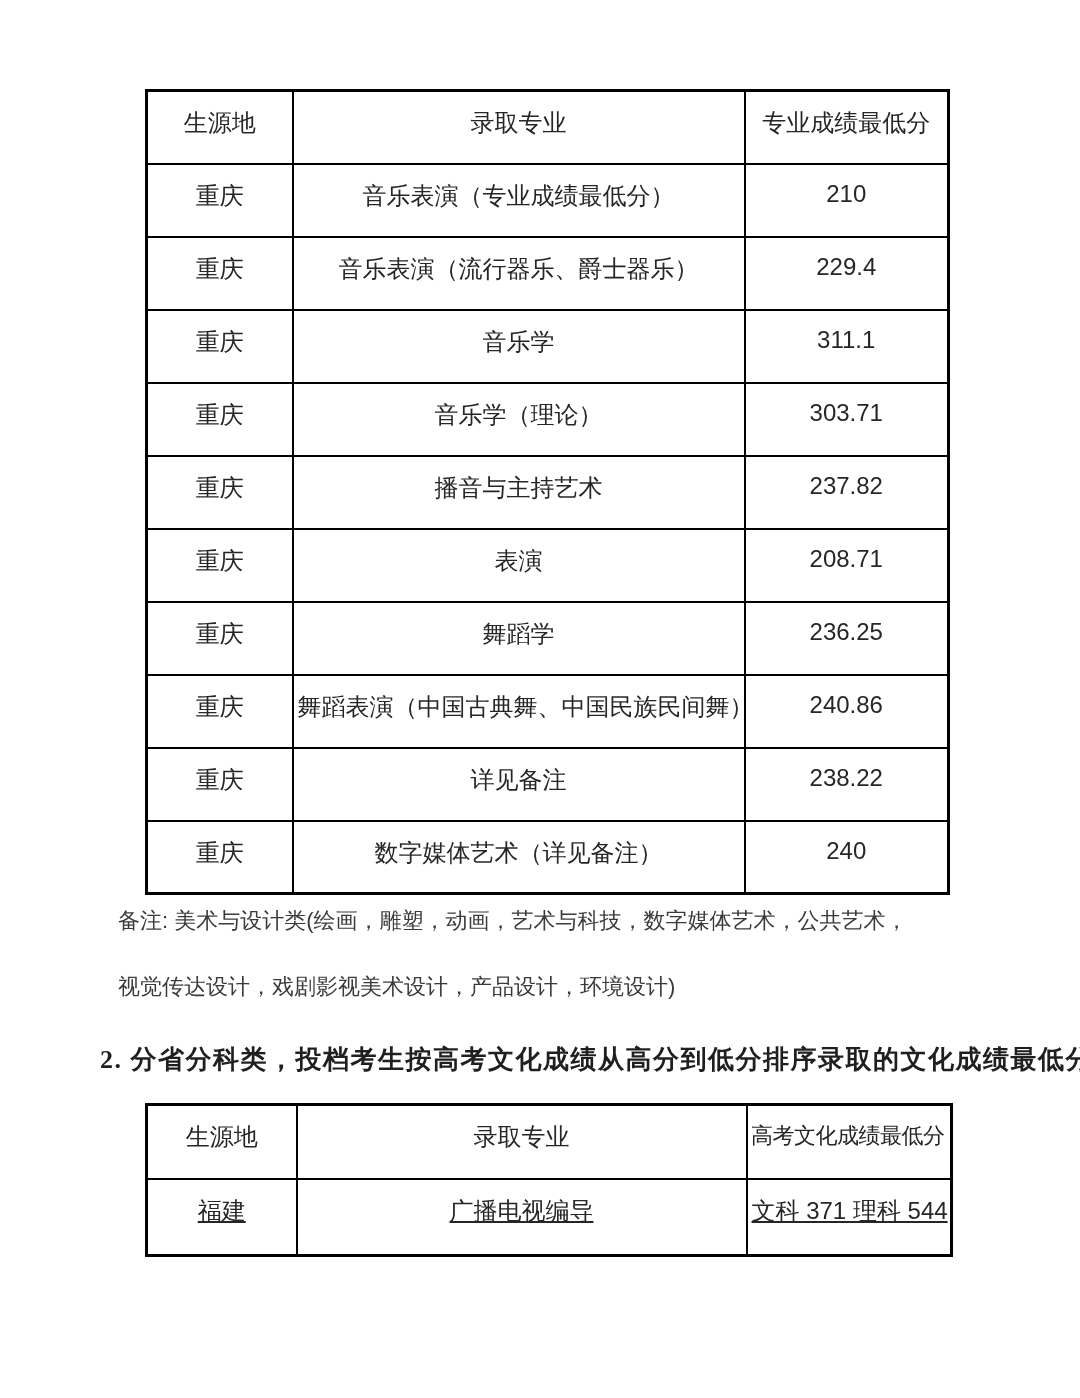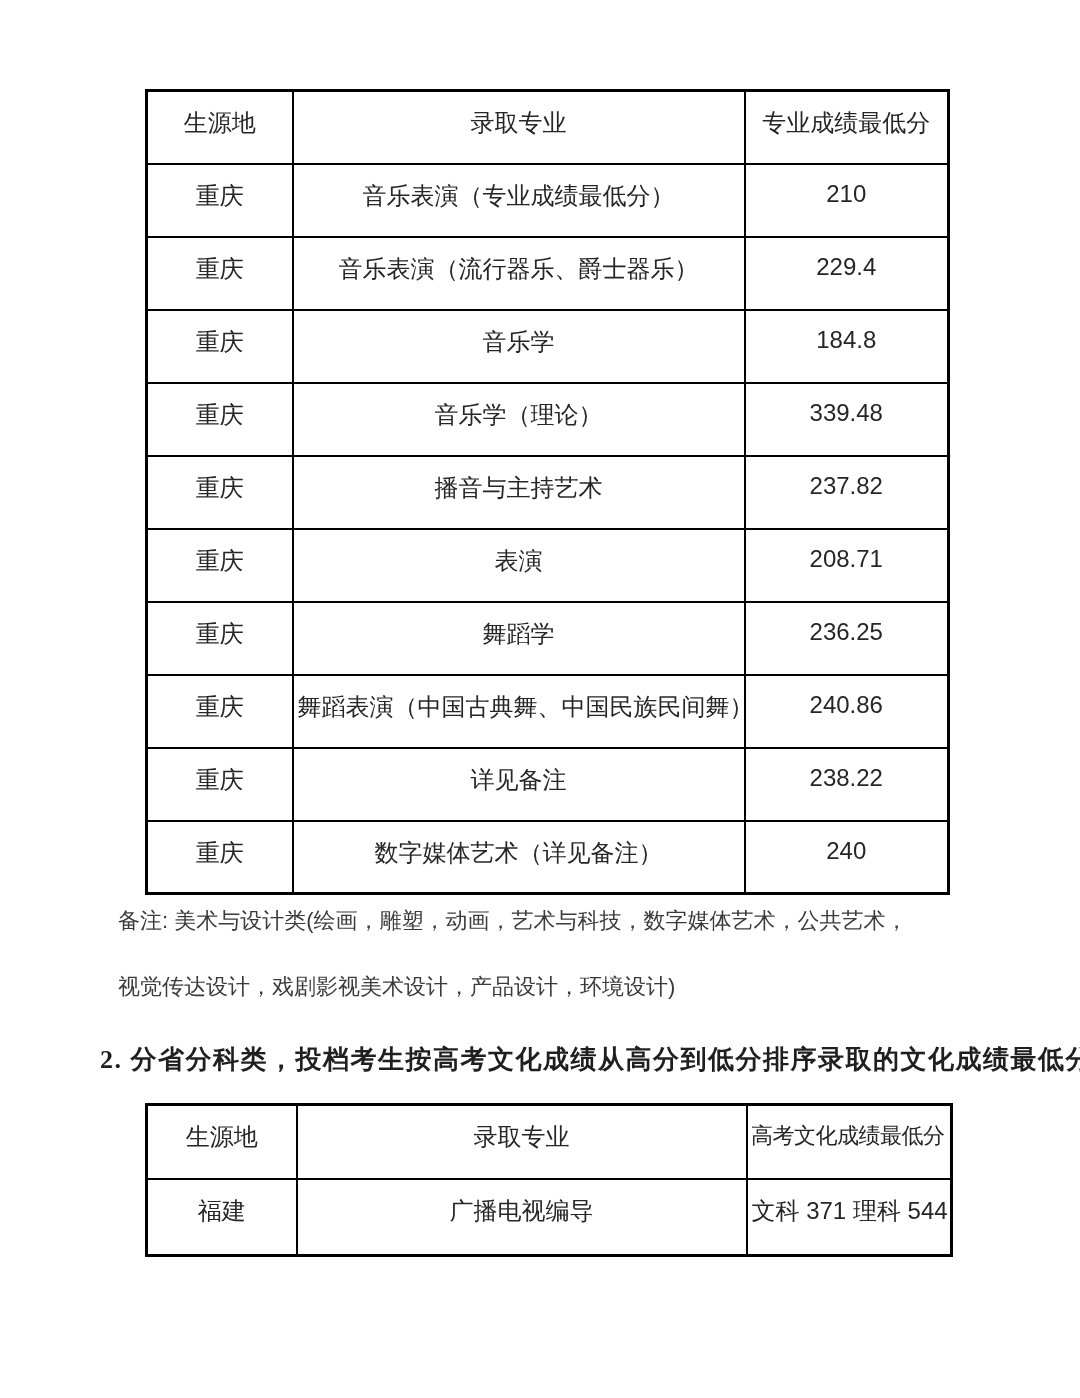--- a/index.html
+++ b/index.html
@@ -45,21 +45,21 @@
     vertical-align: top;
     padding: 15px 4px 0 4px;
     font-weight: normal;
     font-size: 24px;
     color: #262626;
     white-space: nowrap;
     overflow: hidden;
   }
   table.t1 tr { height: 73px; }
   table.t2 tr.hdr-row { height: 74px; }
-  table.t2 tr.data-row { height: 77px; }
+  table.t2 tr.data-row { height: 77px; text-decoration: underline; }
   .t2 .tight {
     font-size: 22px;
     letter-spacing: -0.5px;
     padding-left: 0;
     padding-right: 2px;
   }
   .note-line {
     position: absolute;
     left: 118px;
     width: 880px;
@@ -109,26 +109,26 @@
         <td>210</td>
       </tr>
       <tr>
         <td>重庆</td>
         <td>音乐表演（流行器乐、爵士器乐）</td>
         <td>229.4</td>
       </tr>
       <tr>
         <td>重庆</td>
         <td>音乐学</td>
-        <td>184.8</td>
+        <td>311.1</td>
       </tr>
       <tr>
         <td>重庆</td>
         <td>音乐学（理论）</td>
-        <td>339.48</td>
+        <td>303.71</td>
       </tr>
       <tr>
         <td>重庆</td>
         <td>播音与主持艺术</td>
         <td>237.82</td>
       </tr>
       <tr>
         <td>重庆</td>
         <td>表演</td>
         <td>208.71</td>

